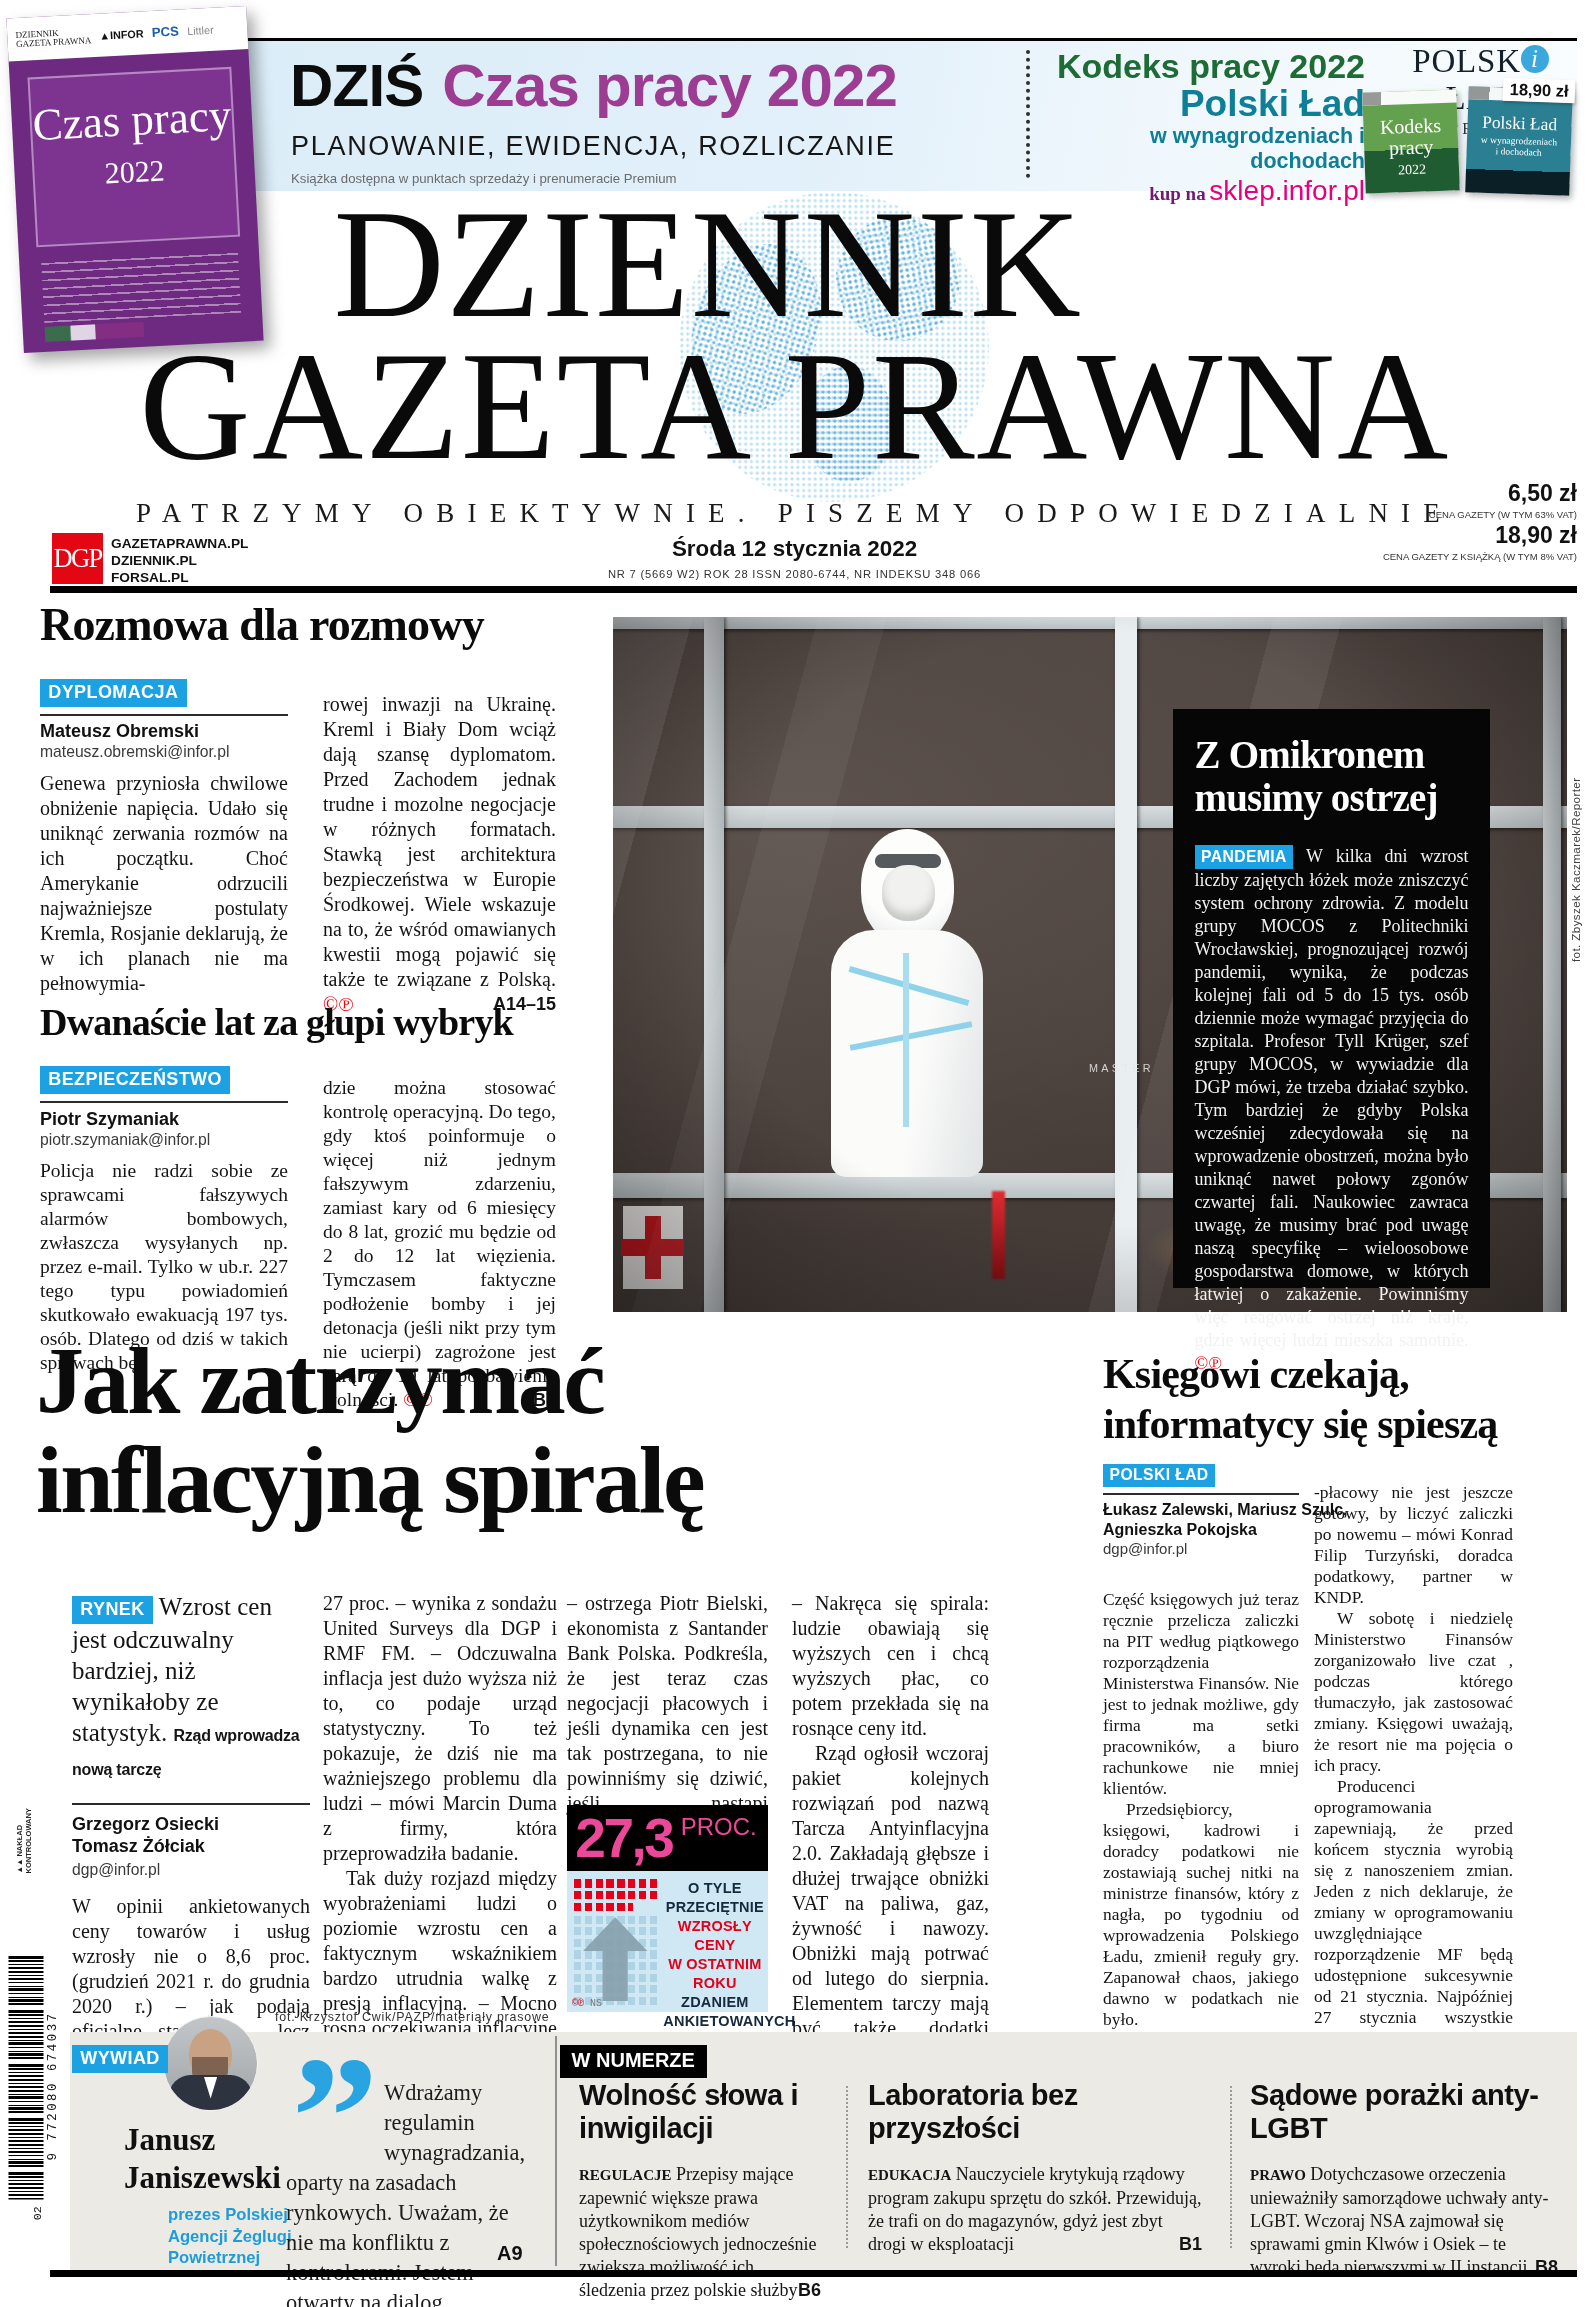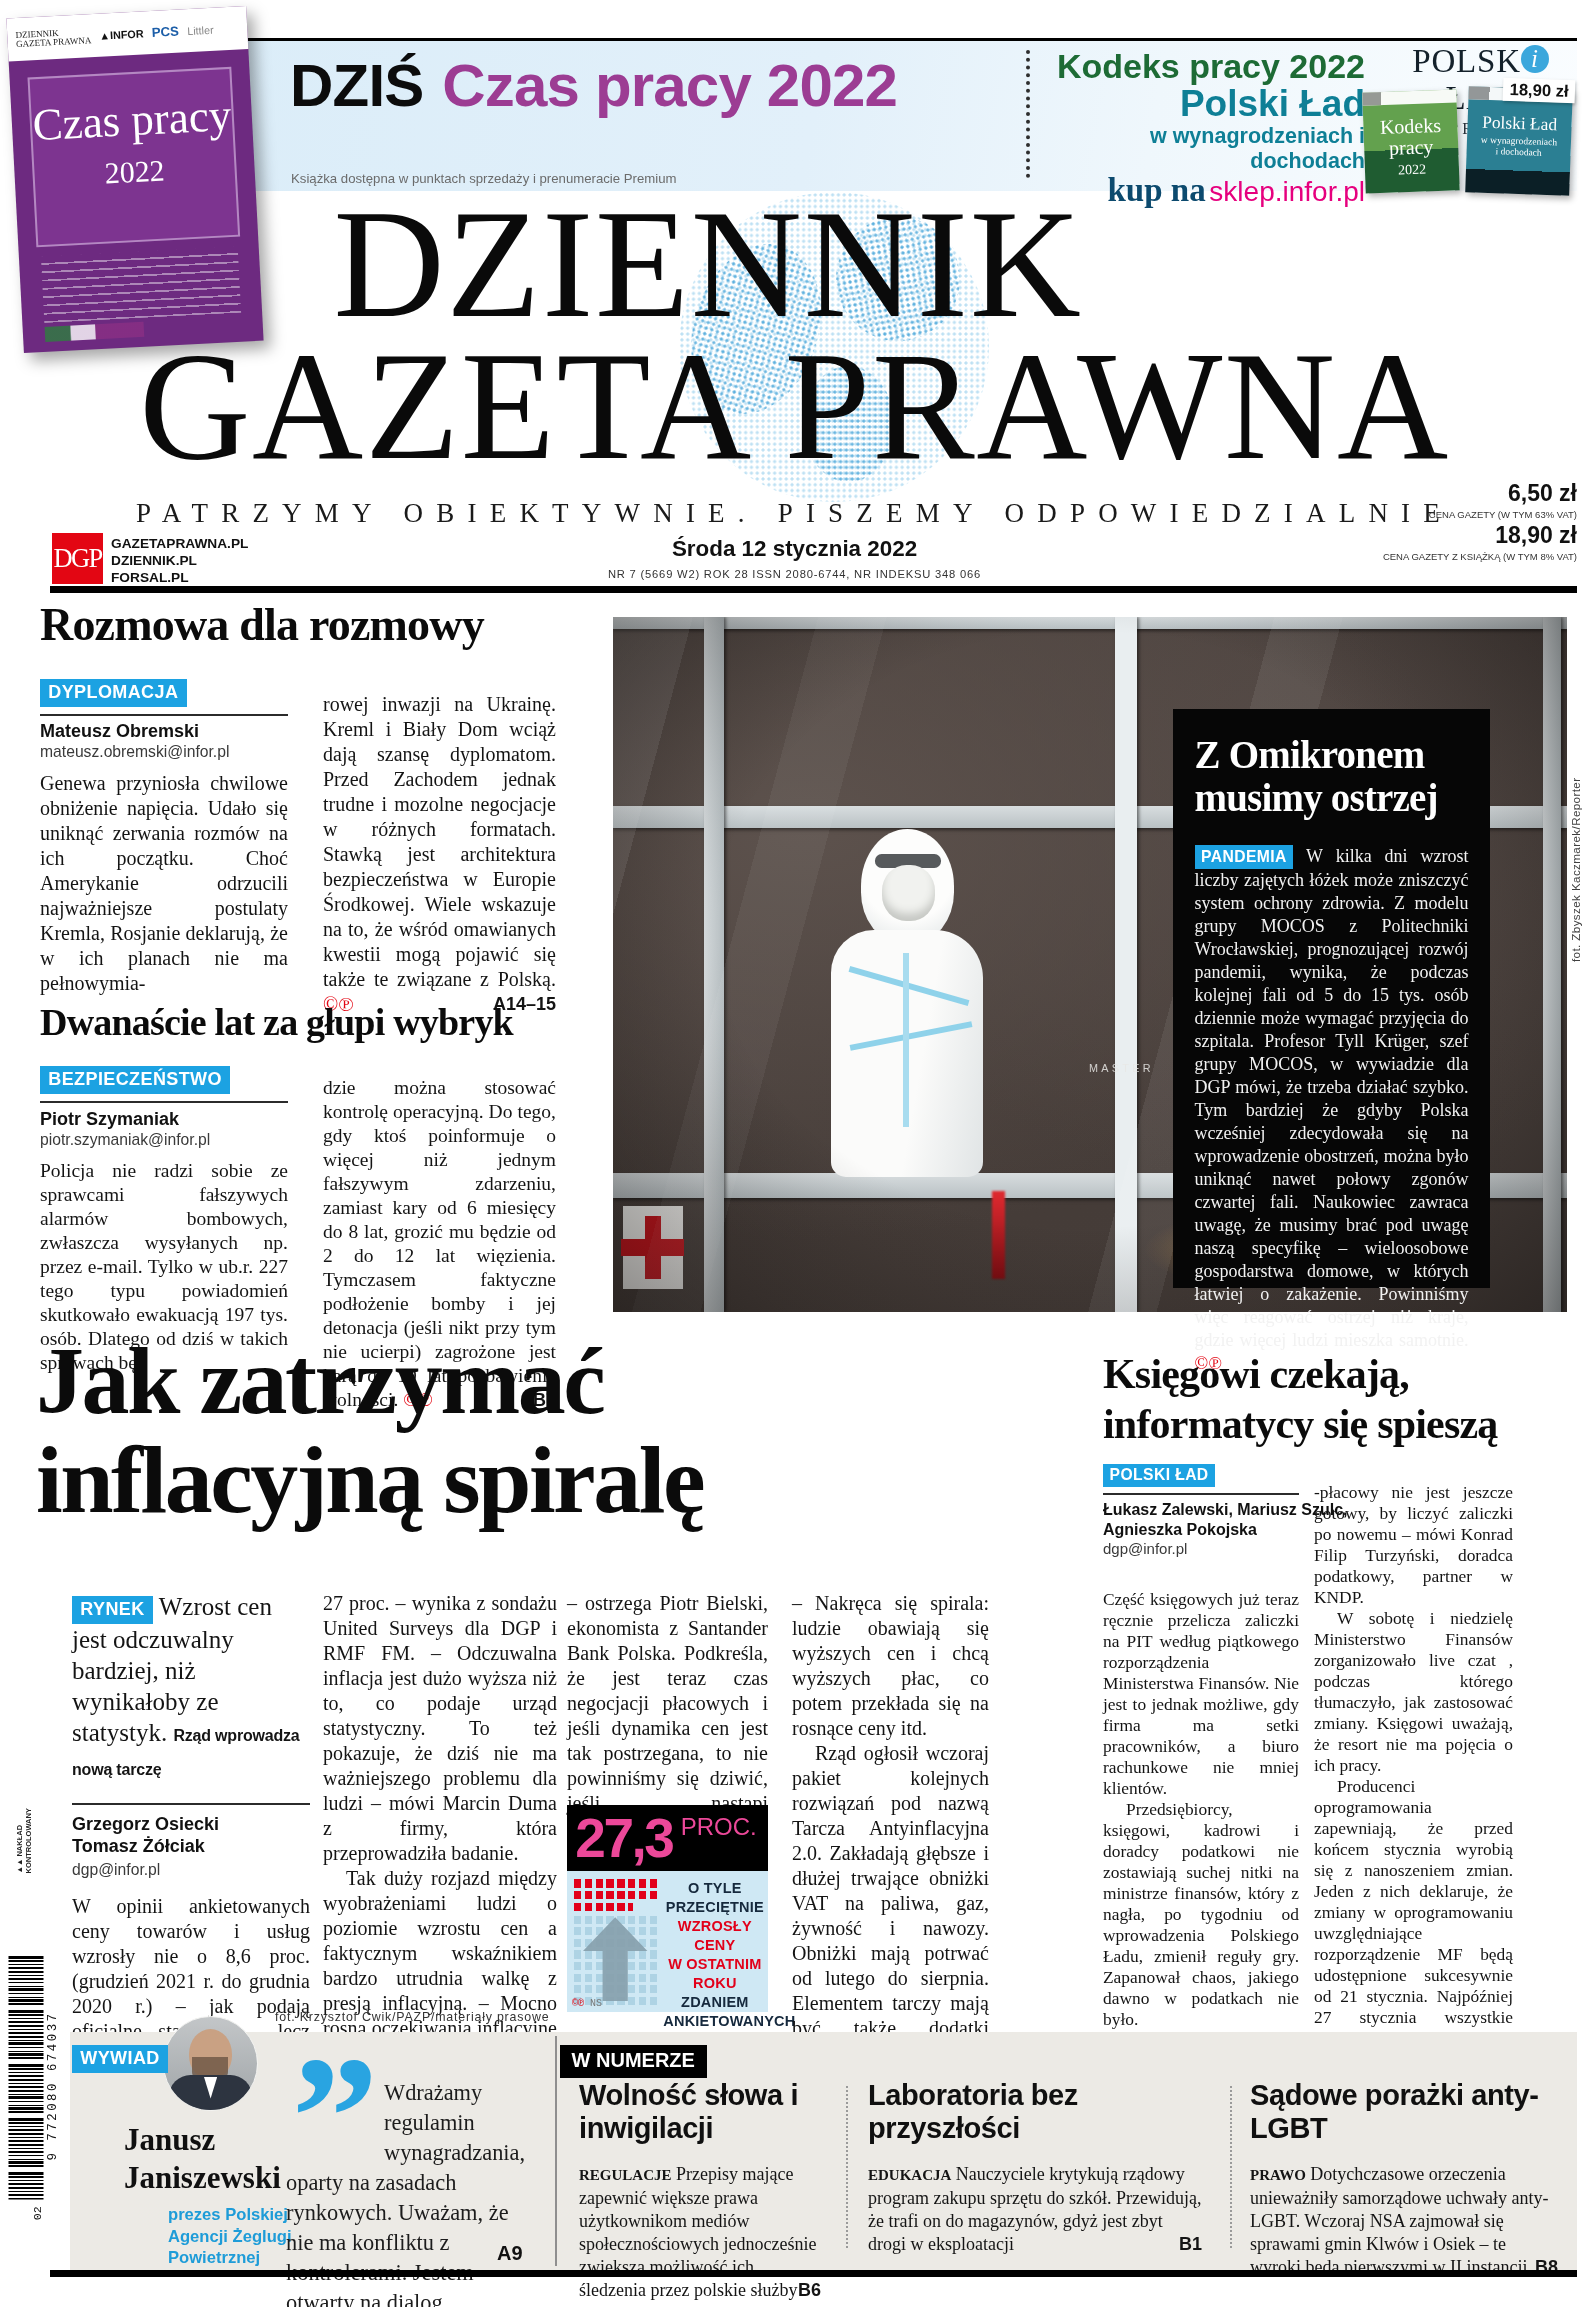--- a/index.html
+++ b/index.html
@@ -120,30 +120,31 @@
       <div class="serif" style="color:#fff;font-size:30px;margin-top:11.6px;">2022</div>
     </div>
     <div class="bk-lines"></div>
     <div class="abs" style="left:21.5px;bottom:10px;width:99px;height:15px;background:linear-gradient(90deg,#2e7d3f 0 25px,#fff 26.5px 50px,#8a2f84 51px 75px);opacity:.8;"></div>
   </div>
 
   <div class="abs" style="left:290px;top:51px;white-space:nowrap;">
     <span style="font-weight:bold;font-size:60px;letter-spacing:-0.8px;color:#0c0c0c;">DZIŚ</span>
     <span style="font-weight:bold;font-size:60px;letter-spacing:-0.8px;color:#9c3c93;margin-left:15px;">Czas pracy 2022</span>
   </div>
+  <div class="abs" style="left:291px;top:131px;font-size:27px;letter-spacing:1.7px;color:#161616;">PLANOWANIE, EWIDENCJA, ROZLICZANIE</div>
   <div class="abs" style="left:291px;top:171px;font-size:13.2px;color:#6b6b6b;">Książka dostępna w punktach sprzedaży i prenumeracie Premium</div>
 
   <div class="abs dot-div" style="left:1026px;top:50px;height:128px;"></div>
 
   <div class="abs" style="left:1041px;top:48px;width:324px;text-align:right;">
     <div style="font-weight:bold;font-size:34px;color:#1d6b35;line-height:36px;">Kodeks pracy 2022</div>
     <div style="font-weight:bold;font-size:37px;color:#0e7f96;line-height:40px;">Polski Ład</div>
     <div style="font-weight:bold;font-size:21.5px;color:#0e7f96;line-height:25px;">w wynagrodzeniach i dochodach</div>
     <div style="line-height:33px;">
-      <span class="serif" style="font-weight:bold;font-size:33px;color:#0c4a6e;">kup na</span>
+      <span class="serif" style="font-weight:bold;font-size:19px;color:#701a75;">kup na</span>
       <span style="font-weight:normal;font-size:28px;color:#e6007e;">sklep.infor.pl</span>
     </div>
   </div>
 
   <div class="abs serif" style="left:1381px;top:43px;width:199px;text-align:center;">
     <div style="font-size:33px;letter-spacing:0.8px;color:#14212b;">
       <span>POLSK</span><span style="display:inline-block;width:28px;height:28px;border-radius:50%;background:#3ba7dc;color:#fff;font-style:italic;font-size:25px;line-height:28px;vertical-align:5px;">i</span><span>ŁAD</span>
     </div>
     <div style="font-size:15.7px;letter-spacing:4.1px;color:#2a333c;margin-top:3.3px;">NAJPROŚCIEJ</div>
   </div>

